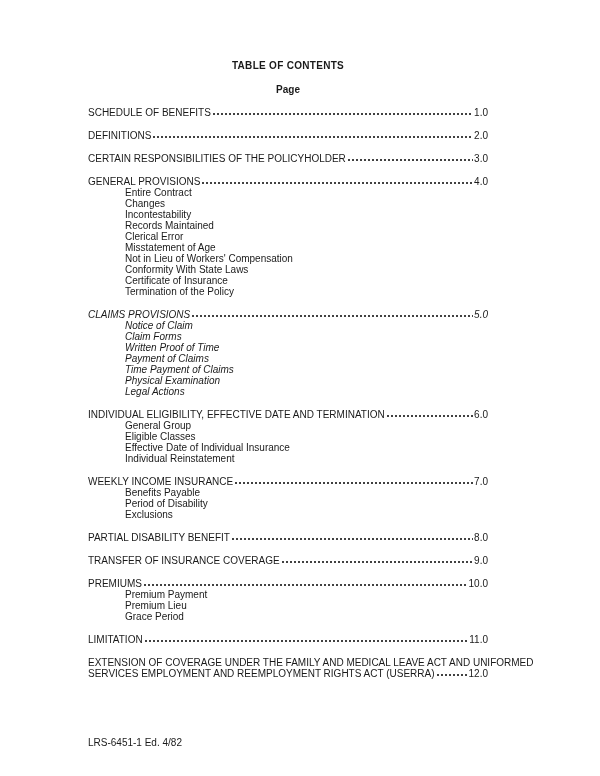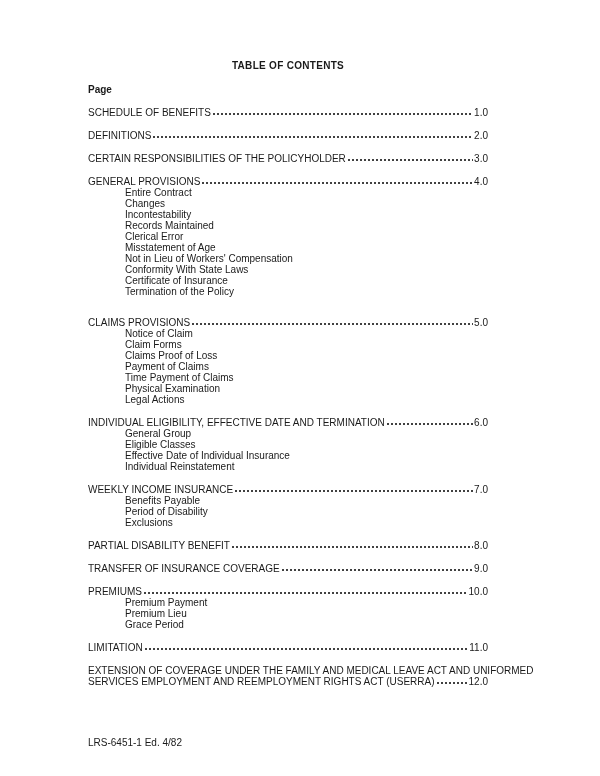--- a/index.html
+++ b/index.html
@@ -18,27 +18,27 @@
     overflow: hidden;
   }
   .doc-title {
     text-align: center;
     font-weight: bold;
     font-size: 10px;
     letter-spacing: 0.3px;
     margin: 0;
   }
   .page-col-label {
-    text-align: left;
+    text-align: center;
     font-weight: bold;
     margin-top: 13px;
   }
   .toc { margin-top: 7px; }
   .toc-entry { margin-top: 12px; }
-  .toc-entry.gap-lg { margin-top: 20px; }
+  .toc-entry.gap-lg { margin-top: 12px; font-style: italic; }
   .toc-entry.gap-sm { margin-top: 12px; }
   .toc-row {
     display: flex;
     align-items: flex-end;
     white-space: nowrap;
   }
   .toc-title { flex: 0 0 auto; }
   .leader {
     flex: 1 1 auto;
     align-self: stretch;
@@ -116,21 +116,21 @@
 
     <div class="toc-entry gap-lg">
       <div class="toc-row">
         <span class="toc-title">CLAIMS PROVISIONS</span>
         <span class="leader"></span>
         <span class="toc-page">5.0</span>
       </div>
       <div class="toc-sub-list">
           <div class="toc-sub">Notice of Claim</div>
           <div class="toc-sub">Claim Forms</div>
-          <div class="toc-sub">Claims Proof of Loss</div>
+          <div class="toc-sub">Written Proof of Time</div>
           <div class="toc-sub">Payment of Claims</div>
           <div class="toc-sub">Time Payment of Claims</div>
           <div class="toc-sub">Physical Examination</div>
           <div class="toc-sub">Legal Actions</div>
         </div>
     </div>
 
     <div class="toc-entry">
       <div class="toc-row">
         <span class="toc-title">INDIVIDUAL ELIGIBILITY, EFFECTIVE DATE AND TERMINATION</span>

